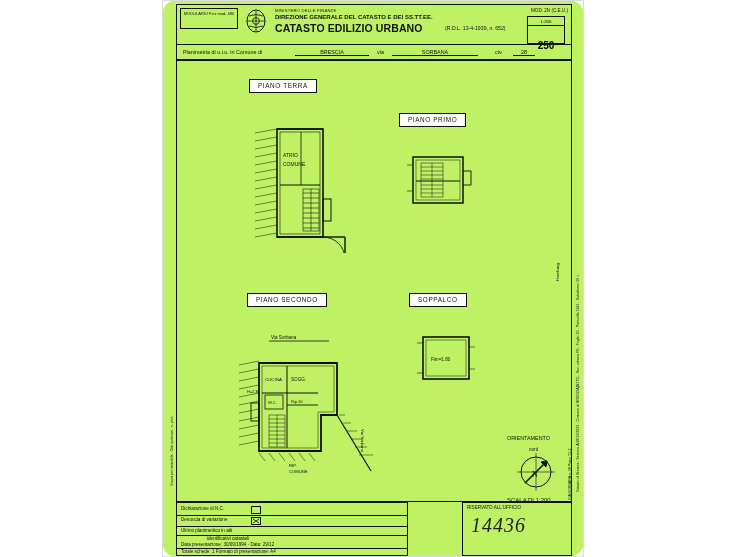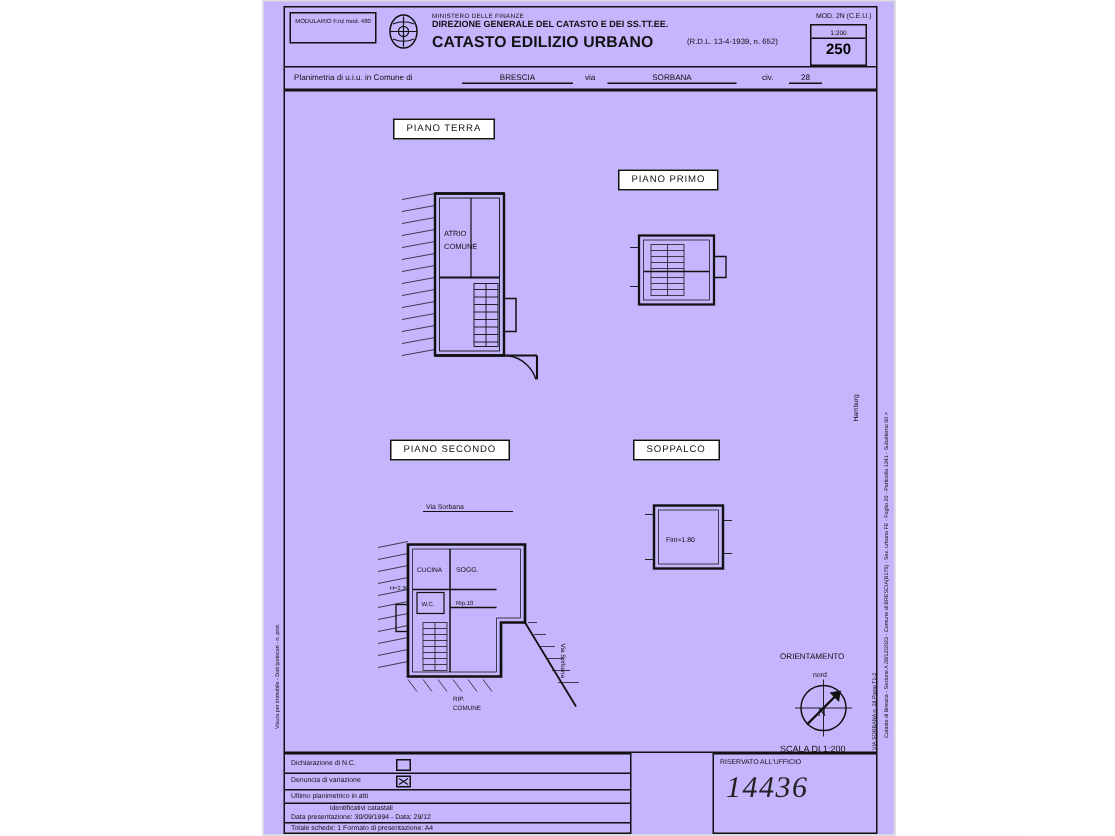--- a/index.html
+++ b/index.html
@@ -1,40 +1,40 @@
 <!DOCTYPE html>
 <html><head>
 <meta charset="utf-8">
 <style>
   html,body{margin:0;padding:0;background:#ffffff;}
   body{width:743px;height:557px;overflow:hidden;font-family:"Liberation Sans",sans-serif;}
   #page{position:relative;width:743px;height:557px;background:#ffffff;}
   
-  .sheet{position:absolute;left:175px;top:0px;width:422px;height:557px;background:#c4b5fd;}
+  .sheet{position:absolute;left:162px;top:0px;width:422px;height:557px;background:#bef264;border-radius:15px;}
   .sheet:before{content:"";position:absolute;left:0;top:0;right:0;bottom:0;
      box-shadow:inset 0 0 0 1px #dcdcdc;}
   .side-white{position:absolute;top:0;height:557px;width:160px;background:#ffffff;}
   .side-left{left:0;}
   .side-right{left:582px;width:161px;}
 
   
   .hdr{position:absolute;left:14px;top:4px;width:394px;height:54px;border:1px solid #111;}
   .hdr-stamp{position:absolute;left:3px;top:3px;width:56px;height:17px;border:1px solid #111;
      font-size:4px;line-height:5px;text-align:center;padding-top:2px;color:#111;}
   .hdr-emblem{position:absolute;left:66px;top:3px;width:26px;height:26px;}
   .hdr-emblem svg{display:block;}
   .hdr-min{position:absolute;left:98px;top:3px;font-size:4.2px;letter-spacing:.2px;color:#111;}
   .hdr-dir{position:absolute;left:98px;top:9px;font-size:6px;font-weight:bold;color:#111;}
   .hdr-title{position:absolute;left:98px;top:17px;font-size:10.5px;font-weight:bold;color:#111;letter-spacing:.1px;}
   .hdr-rdl{position:absolute;left:268px;top:20px;font-size:5.2px;color:#111;}
   .hdr-mod{position:absolute;right:3px;top:3px;font-size:4.6px;color:#111;text-align:right;}
   .hdr-scalebox{position:absolute;right:6px;top:11px;width:36px;height:26px;border:1px solid #111;
      text-align:center;}
   .hdr-scalebox .s1{font-size:4.4px;margin-top:2px;border-bottom:1px solid #111;padding-bottom:1px;}
-  .hdr-scalebox .s2{font-size:10px;font-weight:bold;margin-top:2px;}
+  .hdr-scalebox .s2{font-size:10px;font-weight:bold;margin-top:14px;}
   .hdr-row2{position:absolute;left:0;bottom:0;width:100%;height:14px;border-top:1px solid #111;}
   .hdr-row2 span{position:absolute;font-size:5.4px;color:#111;top:4px;}
   .ul{border-bottom:1px solid #111;display:inline-block;text-align:center;}
 
   
   .frame{position:absolute;left:14px;top:60px;width:394px;height:440px;border:1px solid #111;}
 
   .lbl{position:absolute;border:1px solid #111;background:#fff;font-size:6.4px;
        letter-spacing:.6px;color:#111;text-align:center;padding:2px 8px 3px;}
 

